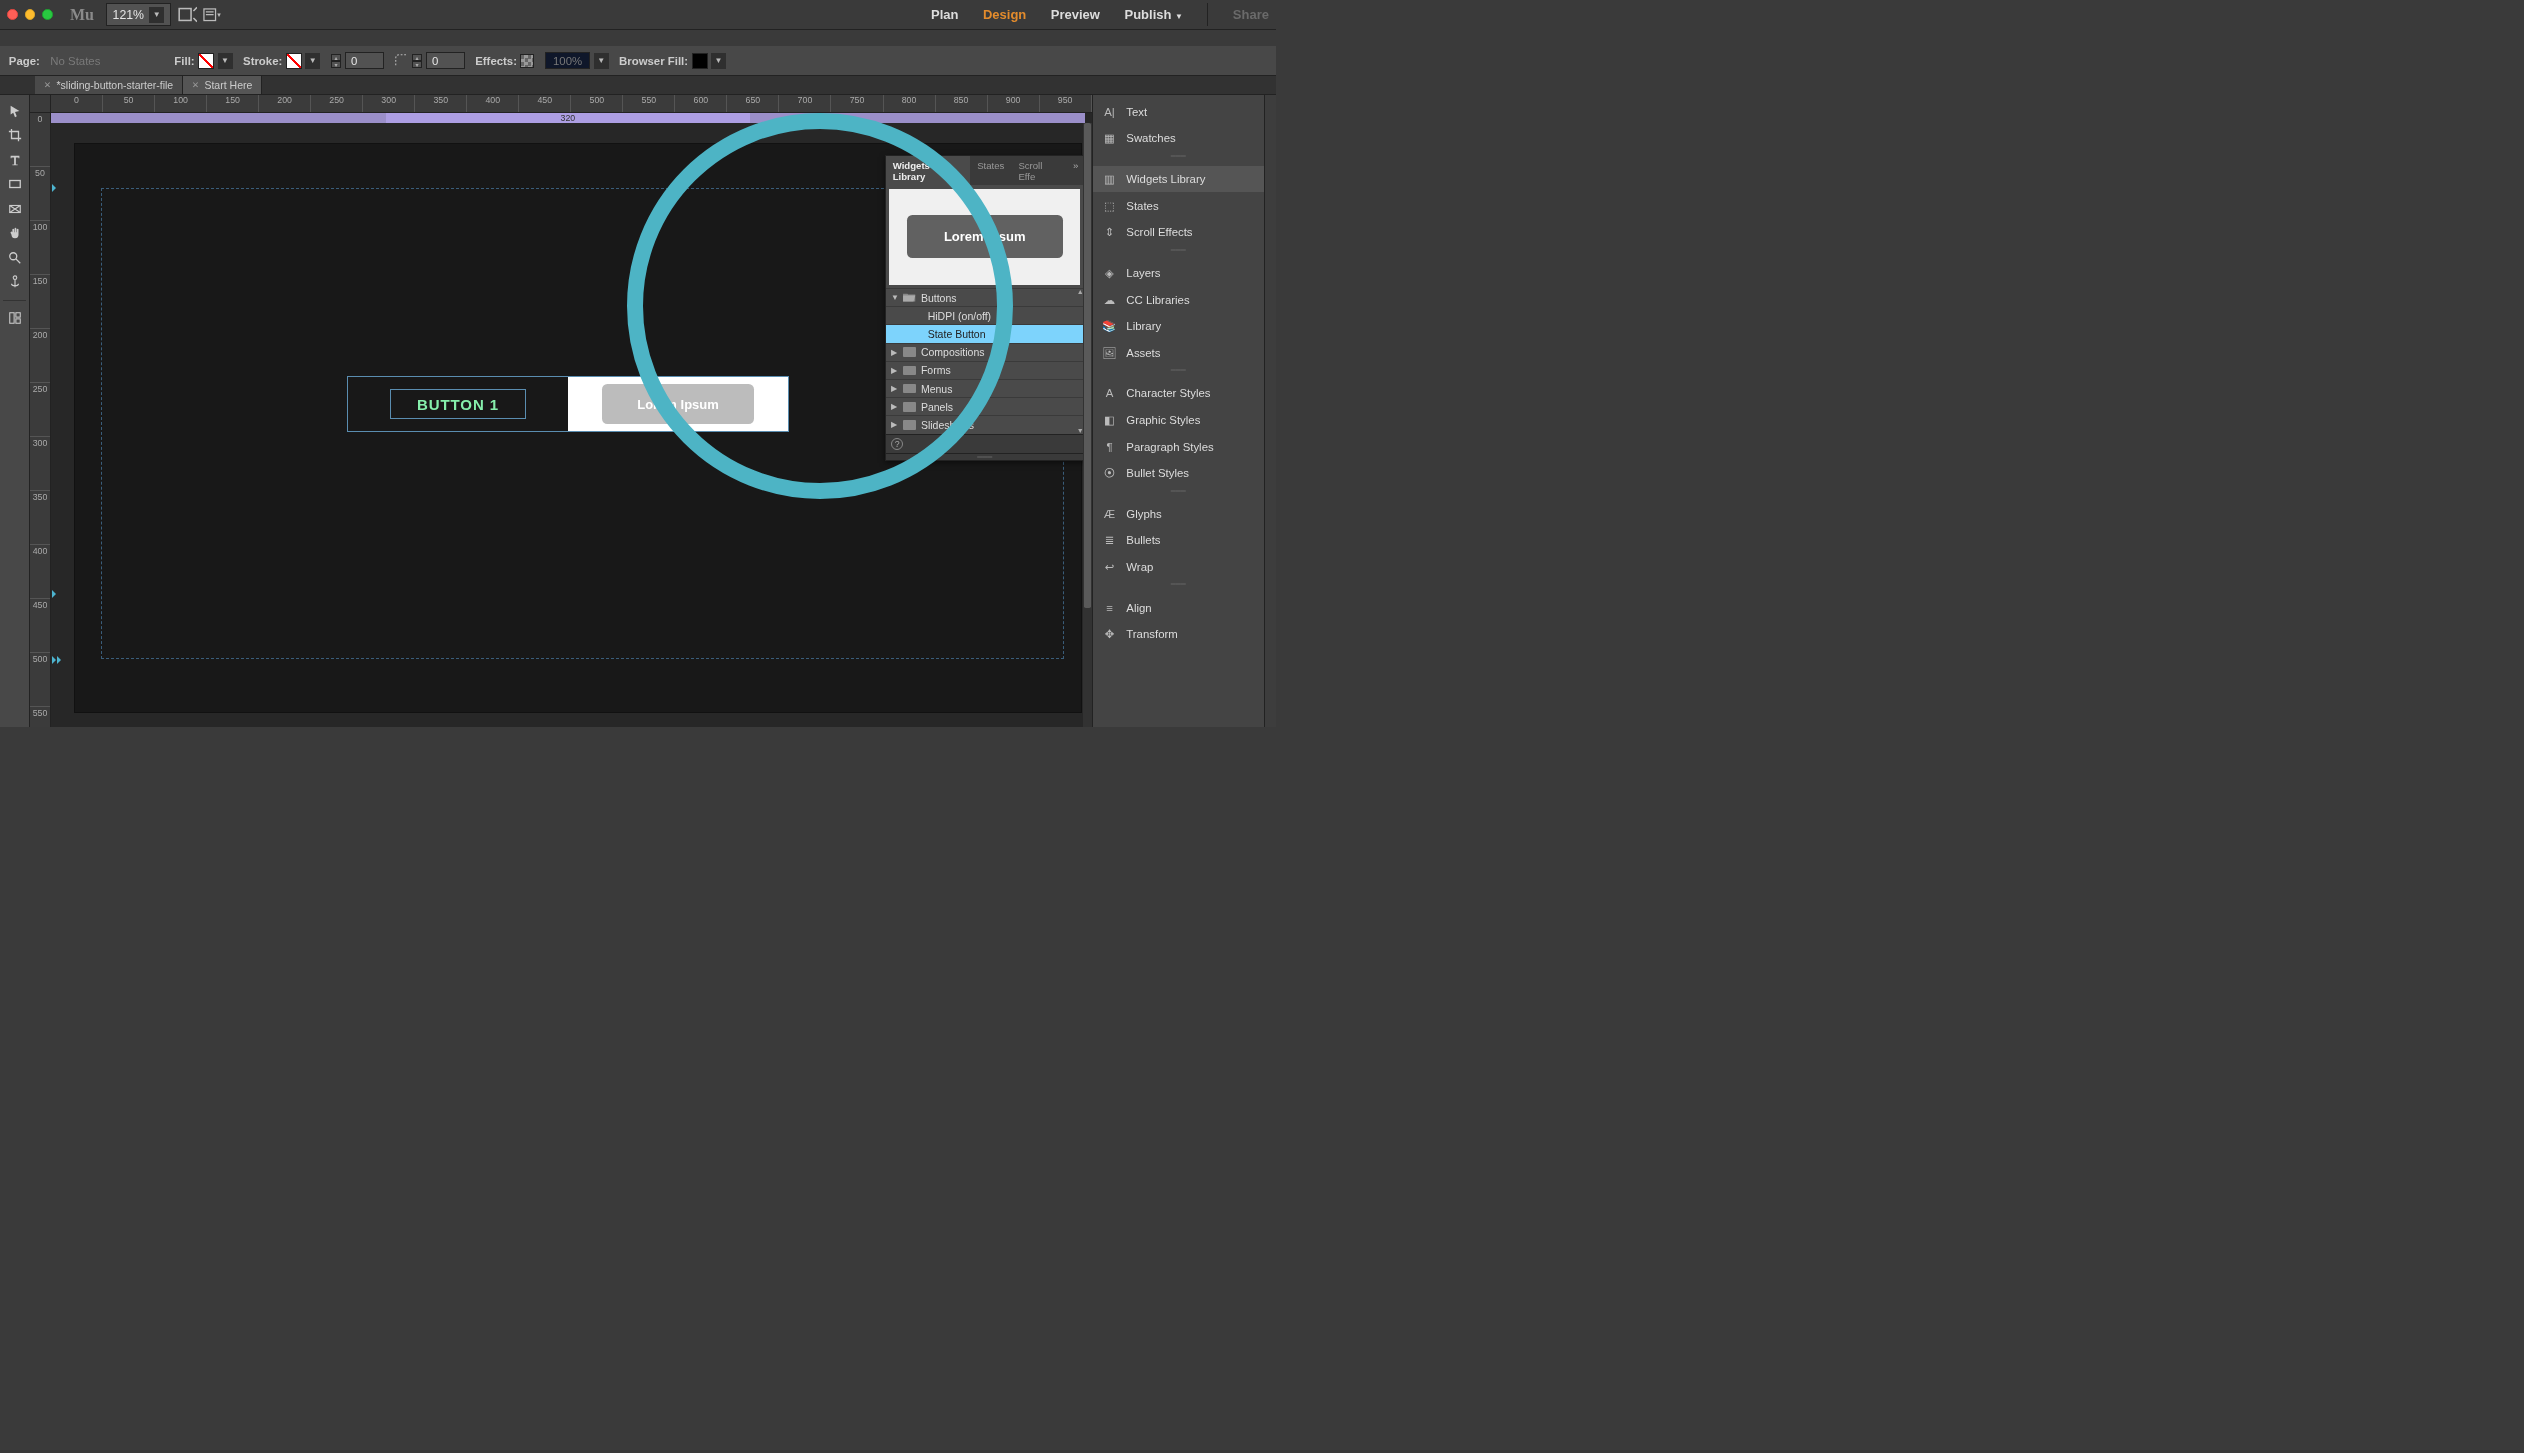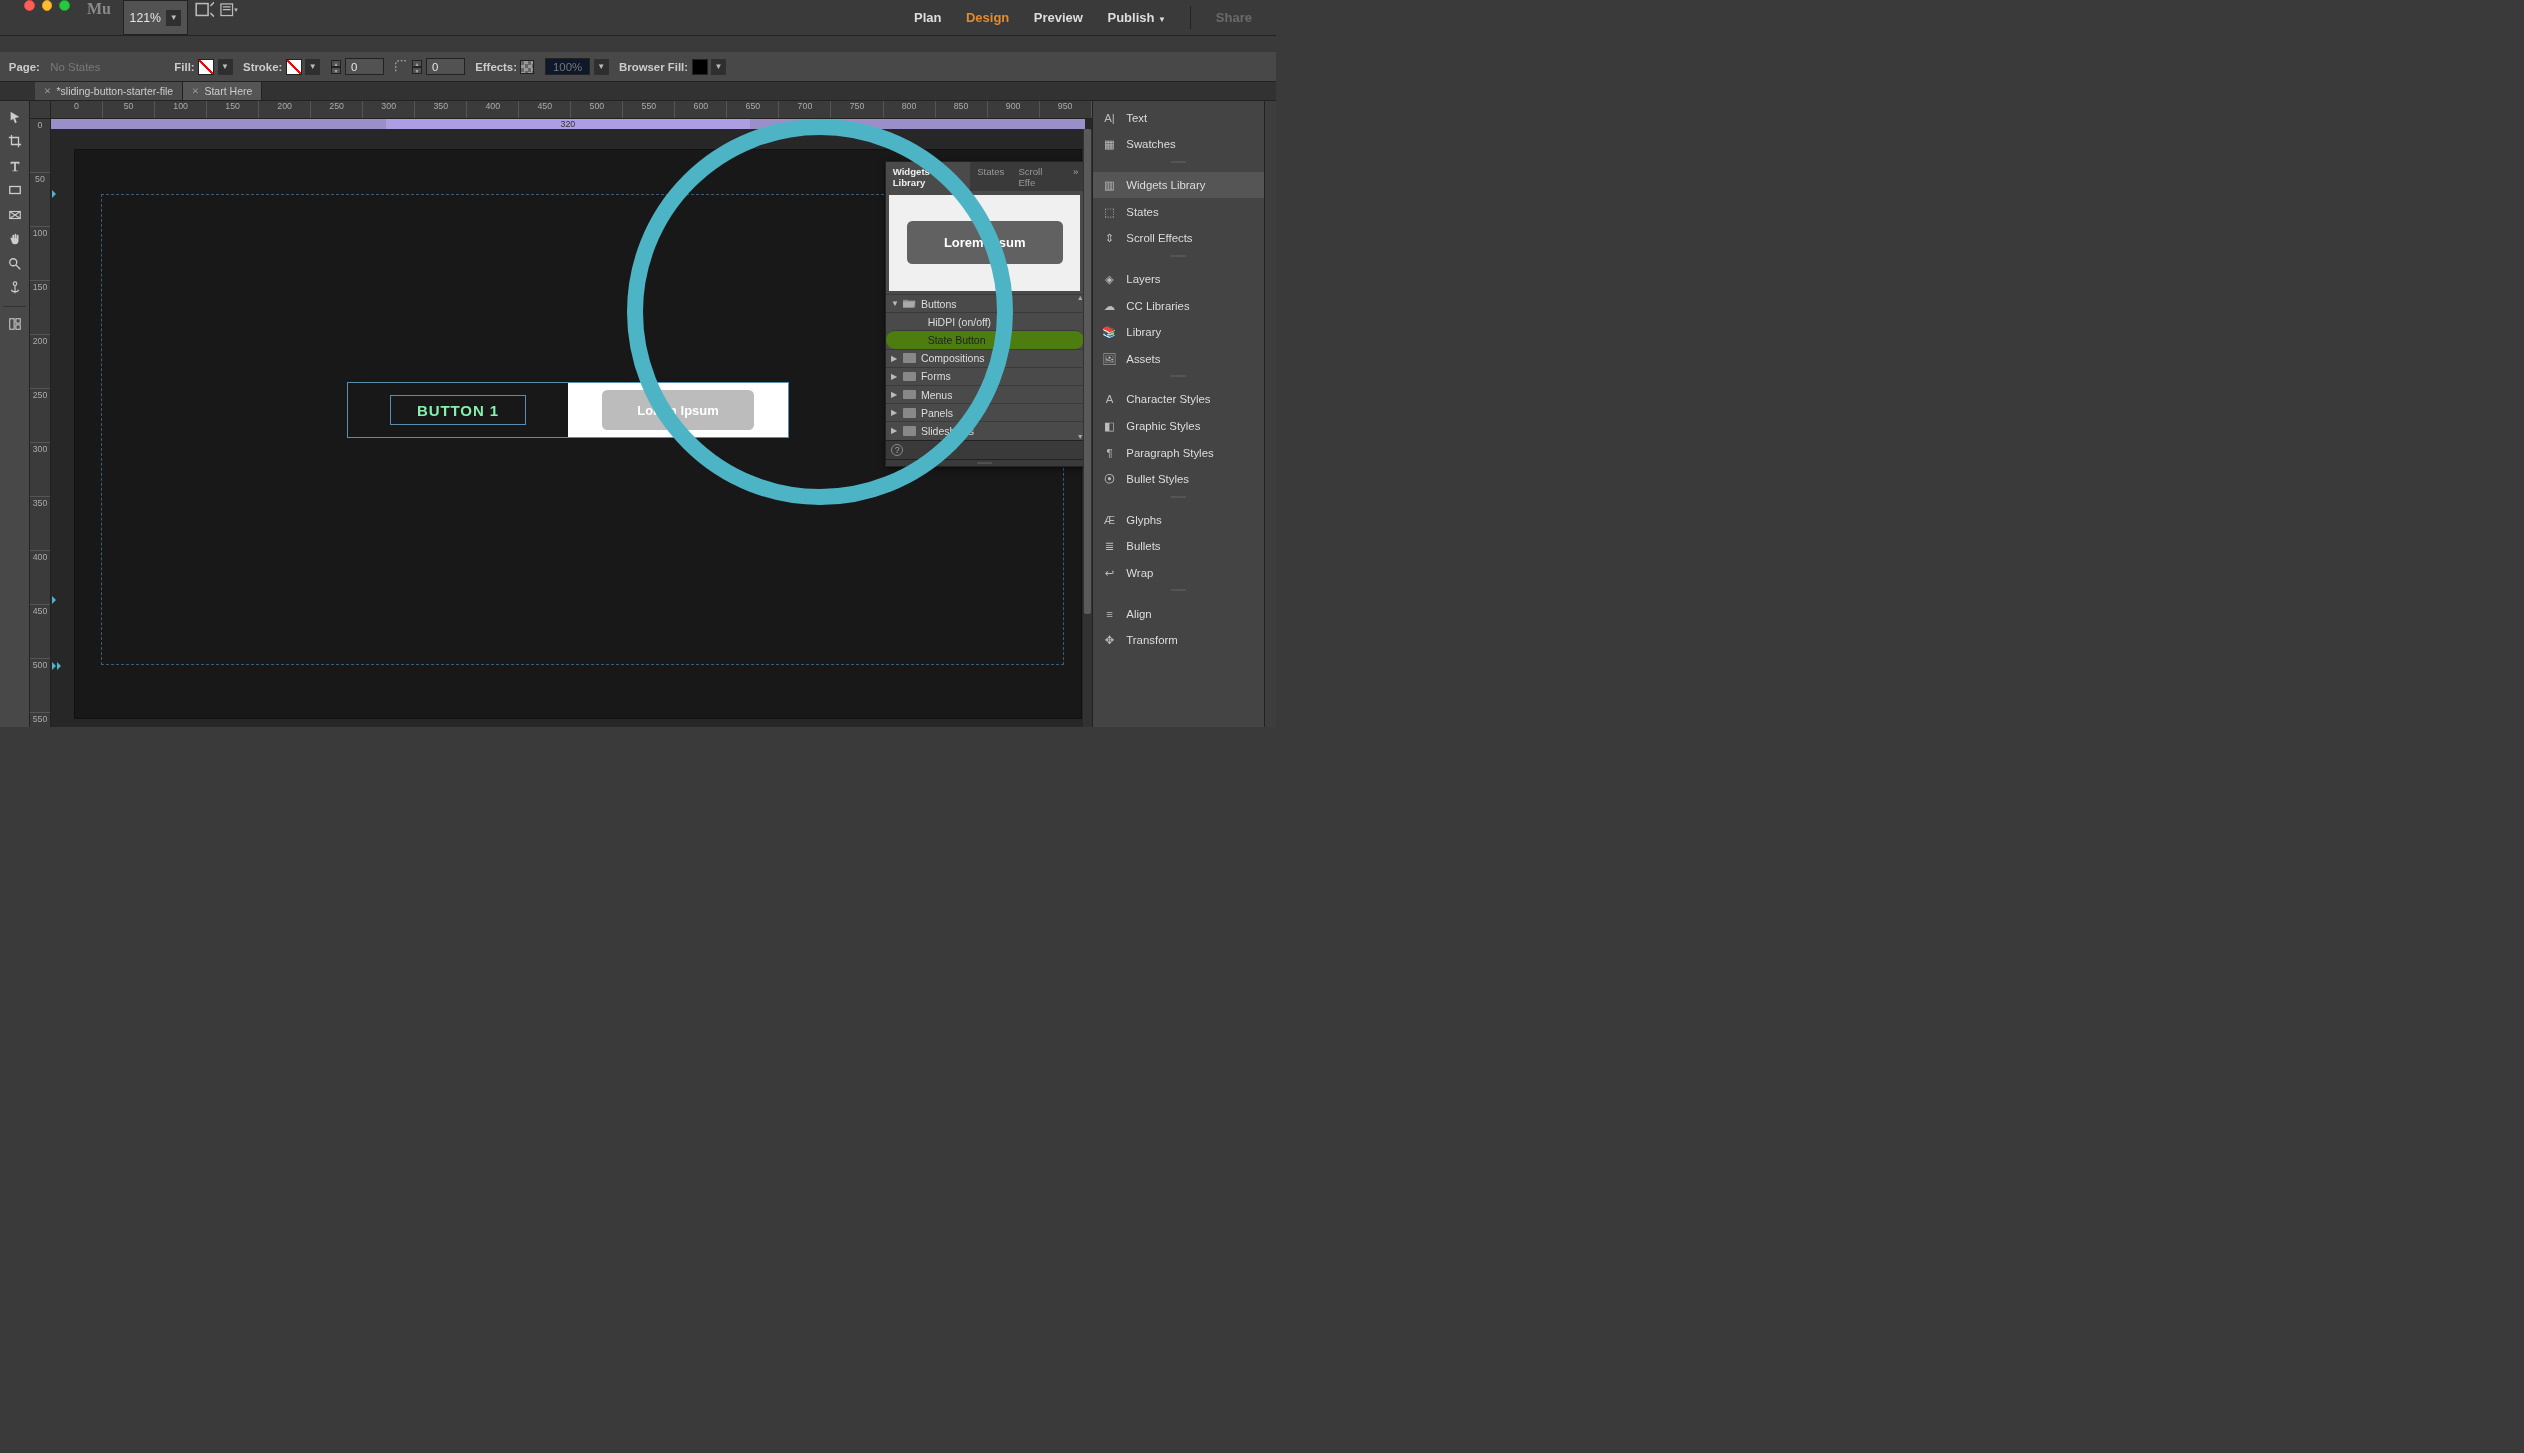--- a/index.html
+++ b/index.html
@@ -1,19 +1,19 @@
 <!DOCTYPE html>
 <html style="font-size:14px"><head>
 <meta charset="utf-8">
 <style>
   * { box-sizing: border-box; margin: 0; padding: 0; font-family: "Helvetica Neue", Arial, sans-serif; }
   body { background: #3a3a3a; color: #ccc; font-size: 10.5px; overflow: hidden; width: 1276px; height: 727px; position: relative; }
 
   
-  .titlebar { height: 36px; background: #3a3a3a; display: flex; padding: 0 24px; border-bottom: 0.9px solid #222; }
+  .titlebar { height: 30px; background: #3a3a3a; display: flex; align-items: center; padding: 0 7px; border-bottom: 0.9px solid #222; }
   .traffic { display: flex; gap: 7px; margin-right: 17.5px; }
   .dot { width: 10.5px; height: 10.5px; border-radius: 50%; }
   .dot.red { background: #ff5f57; border: 0.9px solid #e24640; }
   .dot.yellow { background: #febc2e; border: 0.9px solid #d8a326; }
   .dot.green { background: #28c840; border: 0.9px solid #1fa032; }
   .mu-logo { font-family: Georgia, serif; font-size: 16px; color: #8a8a8a; font-weight: bold; margin-right: 12.3px; }
   .zoom-box { background: #525252; color: #e5e5e5; font-size: 12.3px; padding: 2.6px 5.3px; border: 0.9px solid #222; display: flex; align-items: center; gap: 1.8px; margin-right: 7px; }
   .zoom-box .chev { font-size: 8px; color: #bbb; background:#2f2f2f; padding:3.5px 3.5px; margin-left:3.5px; }
   .tb-icon { width: 19px; height: 19px; display: inline-flex; align-items: center; justify-content: center; color: #bbb; margin-right: 5.3px; }
   .main-nav { margin-left: auto; display: flex; align-items: center; gap: 24.5px; font-size: 13px; }
@@ -84,21 +84,21 @@
   
   .widgets-panel { position: absolute; top: 60px; right: 7px; width: 200px; background: #4a4a4a; border: 0.9px solid #222; box-shadow: 0 1.8px 5.3px rgba(0,0,0,.5); }
   .wp-tabs { display: flex; background: #3a3a3a; font-size: 9.6px; }
   .wp-tabs span { padding: 3.5px 7px; color: #999; }
   .wp-tabs .active { background: #4a4a4a; color: #eee; font-weight:bold; }
   .wp-tabs .expand { margin-left:auto; padding:3.5px 5.3px; color:#aaa;}
   .wp-preview { background: #f0f0f0; height: 96px; display: flex; align-items: center; justify-content: center; margin:3.5px;}
   .wp-preview .pbtn { background: #616161; color: #fff; font-weight: bold; font-size: 13px; padding: 14px 37px; border-radius: 5.3px; }
   .wp-tree { font-size: 10.5px; }
   .wp-row { display: flex; align-items: center; padding: 2.6px 5.3px; gap: 5.3px; color: #ddd; border-top:0.9px solid #3a3a3a; }
-  .wp-row.sel { background: #4d7c0f; color: #222; border-radius: 9px; }
+  .wp-row.sel { background: #7dd3fc; color: #222; }
   .wp-row .tri { font-size: 8px; color: #bbb; width:7px;}
   .wp-row .fold { width: 12.3px; height: 9.6px; background: #888; border-radius: 0.9px; }
   .wp-row.indent { padding-left: 42px; }
   .wp-footer{ background:#3a3a3a; padding:2.6px 5.3px; color:#aaa; font-size:10.5px; border-top:0.9px solid #222;}
   .wp-bottom-grip{height:7px; background:#3a3a3a; border-top:0.9px solid #222; text-align:center; color:#666; font-size:7px; line-height:5.3px;}
 
   
   .highlight-circle { position: absolute; top: 17.5px; right: 79px; width: 386px; height: 386px; border: 16px solid #4db4c5; border-radius: 50%; pointer-events: none; }
 
   

